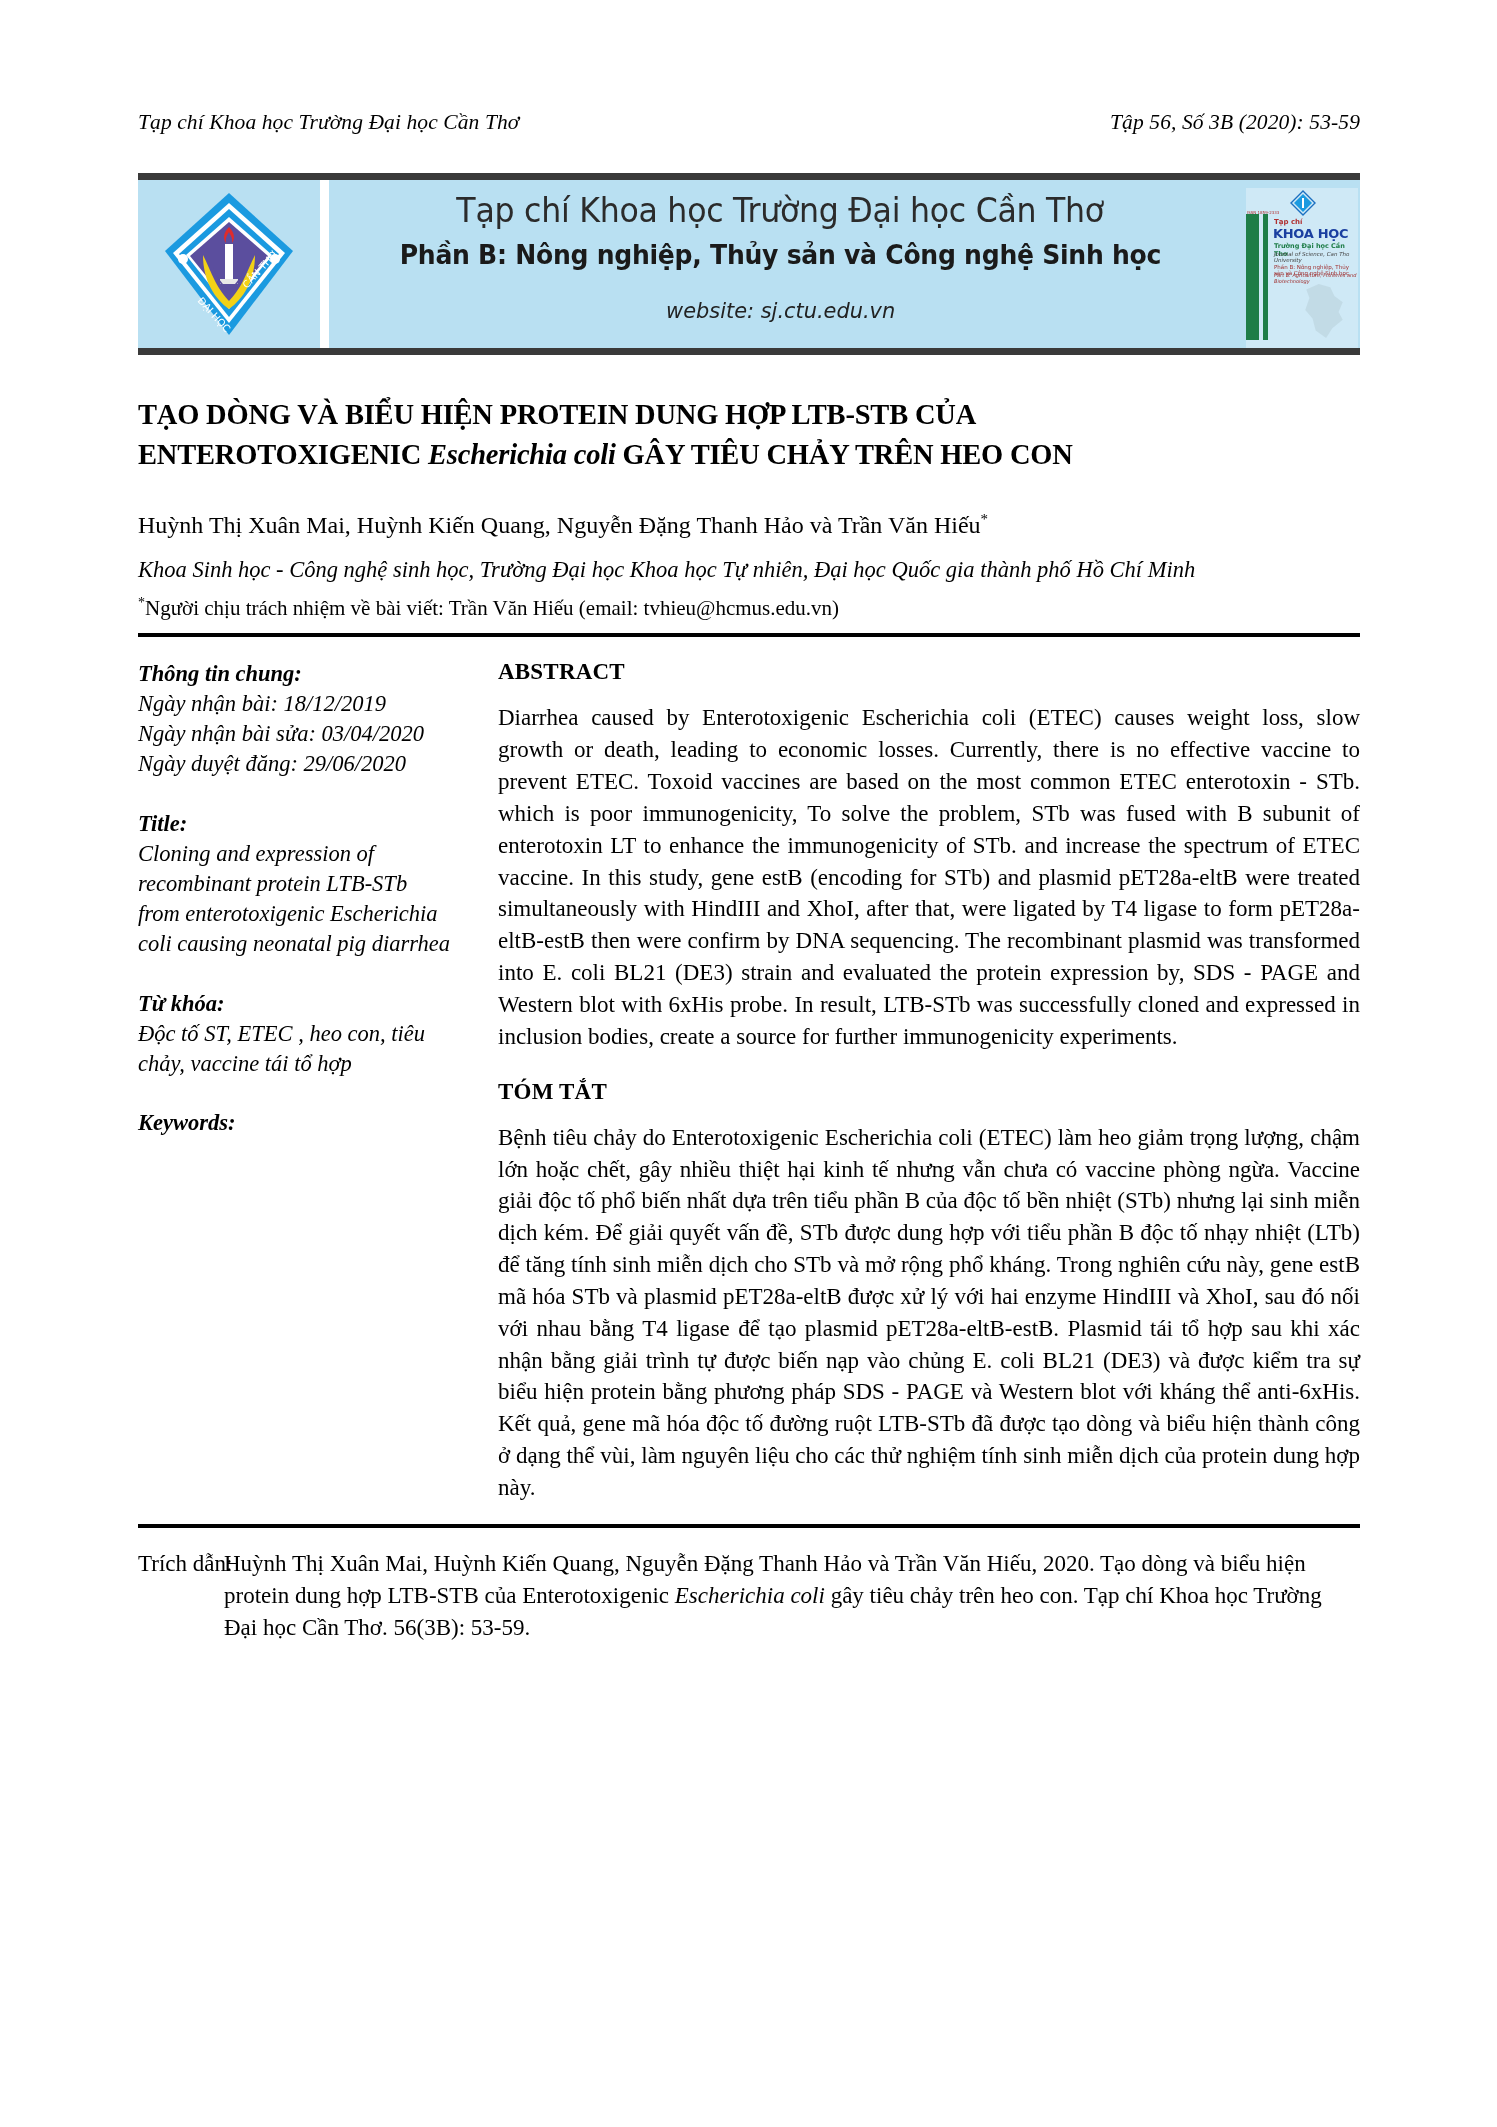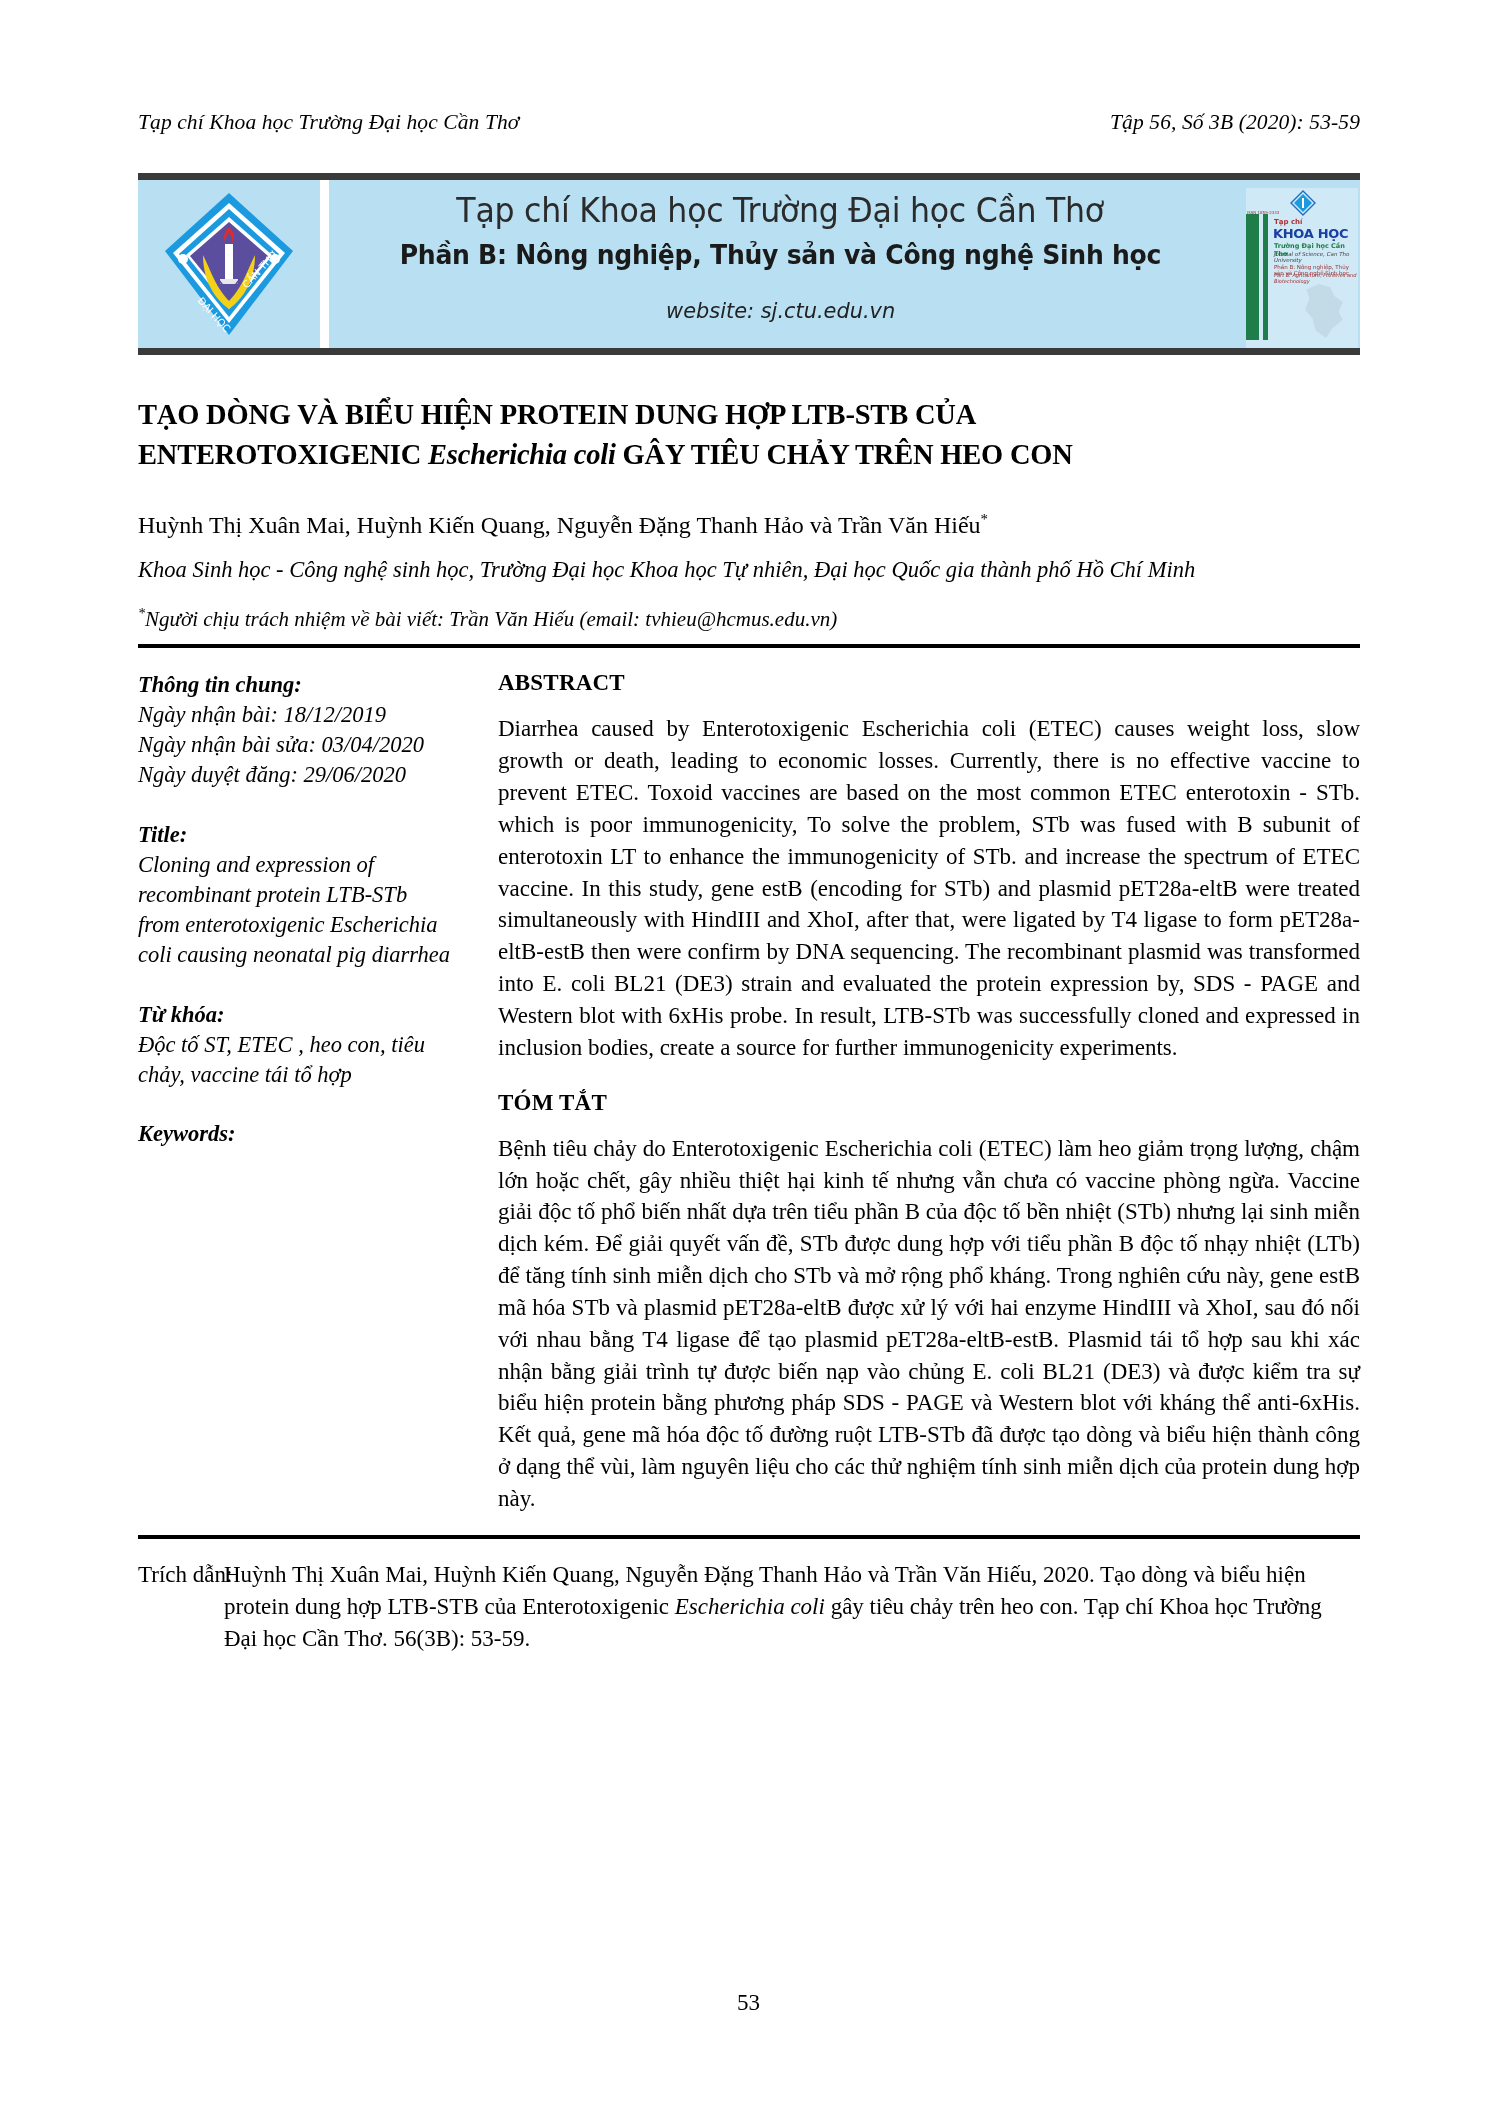--- a/index.html
+++ b/index.html
@@ -194,23 +194,22 @@
   }
   .authors sup { font-size: 15px; vertical-align: super; }
   .affil {
     font-size: 22.5px;
     font-style: italic;
     line-height: 1.33;
     margin-top: 14px;
   }
   .corr {
     font-size: 21px;
-    font-style: italic;
     line-height: 1.3;
-    margin-top: 20px;
+    margin-top: 9px;
   }
   .corr sup { font-size: 14px; vertical-align: super; }
 
   .rule-thick {
     border: 0;
     border-top: 4px solid #000;
     margin: 11px 0 0 0;
   }
   .rule-thick2 {
     border: 0;
@@ -390,14 +389,13 @@
         <div class="abs-para">Bệnh tiêu chảy do Enterotoxigenic Escherichia coli (ETEC) làm heo giảm trọng lượng, chậm lớn hoặc chết, gây nhiều thiệt hại kinh tế nhưng vẫn chưa có vaccine phòng ngừa. Vaccine giải độc tố phổ biến nhất dựa trên tiểu phần B của độc tố bền nhiệt (STb) nhưng lại sinh miễn dịch kém. Để giải quyết vấn đề, STb được dung hợp với tiểu phần B độc tố nhạy nhiệt (LTb) để tăng tính sinh miễn dịch cho STb và mở rộng phổ kháng. Trong nghiên cứu này, gene estB mã hóa STb và plasmid pET28a-eltB được xử lý với hai enzyme HindIII và XhoI, sau đó nối với nhau bằng T4 ligase để tạo plasmid pET28a-eltB-estB. Plasmid tái tổ hợp sau khi xác nhận bằng giải trình tự được biến nạp vào chủng E. coli BL21 (DE3) và được kiểm tra sự biểu hiện protein bằng phương pháp SDS - PAGE và Western blot với kháng thể anti-6xHis. Kết quả, gene mã hóa độc tố đường ruột LTB-STb đã được tạo dòng và biểu hiện thành công ở dạng thể vùi, làm nguyên liệu cho các thử nghiệm tính sinh miễn dịch của protein dung hợp này.</div>
       </div>
     </div>
 
     <hr class="rule-thick2">
 
     <div class="citation"><span class="lbl">Trích dẫn:</span><span>Huỳnh Thị Xuân Mai, Huỳnh Kiến Quang, Nguyễn Đặng Thanh Hảo và Trần Văn Hiếu, 2020. Tạo dòng và biểu hiện protein dung hợp LTB-STB của Enterotoxigenic </span><span class="it">Escherichia coli</span><span> gây tiêu chảy trên heo con. Tạp chí Khoa học Trường Đại học Cần Thơ. 56(3B): 53-59.</span></div>
 
   </div>
 
-  <div class="pageno">53</div>
 </div>
 
 </body></html>

